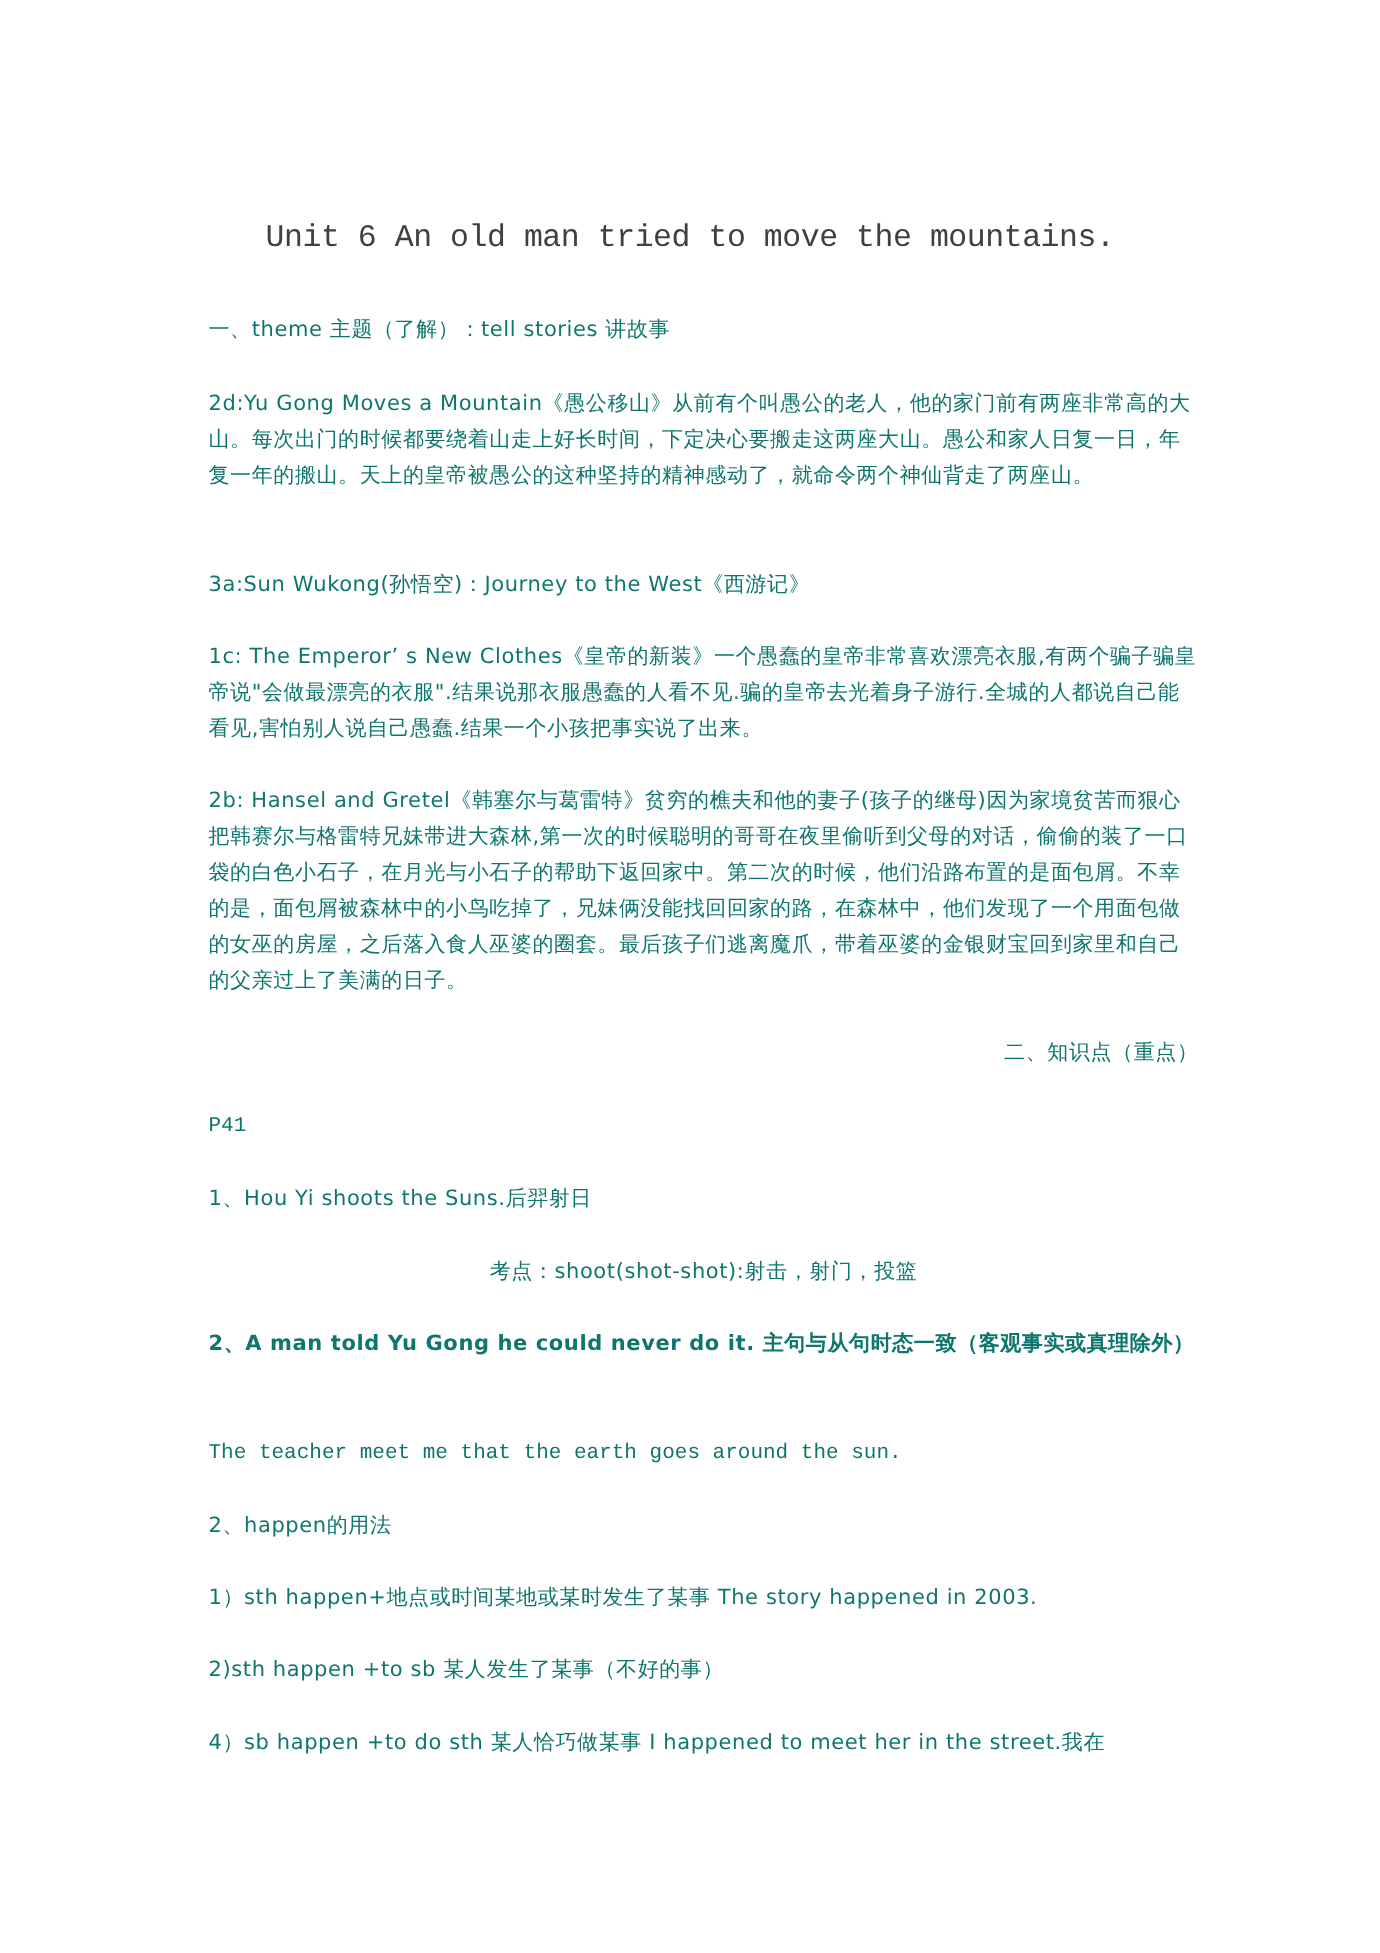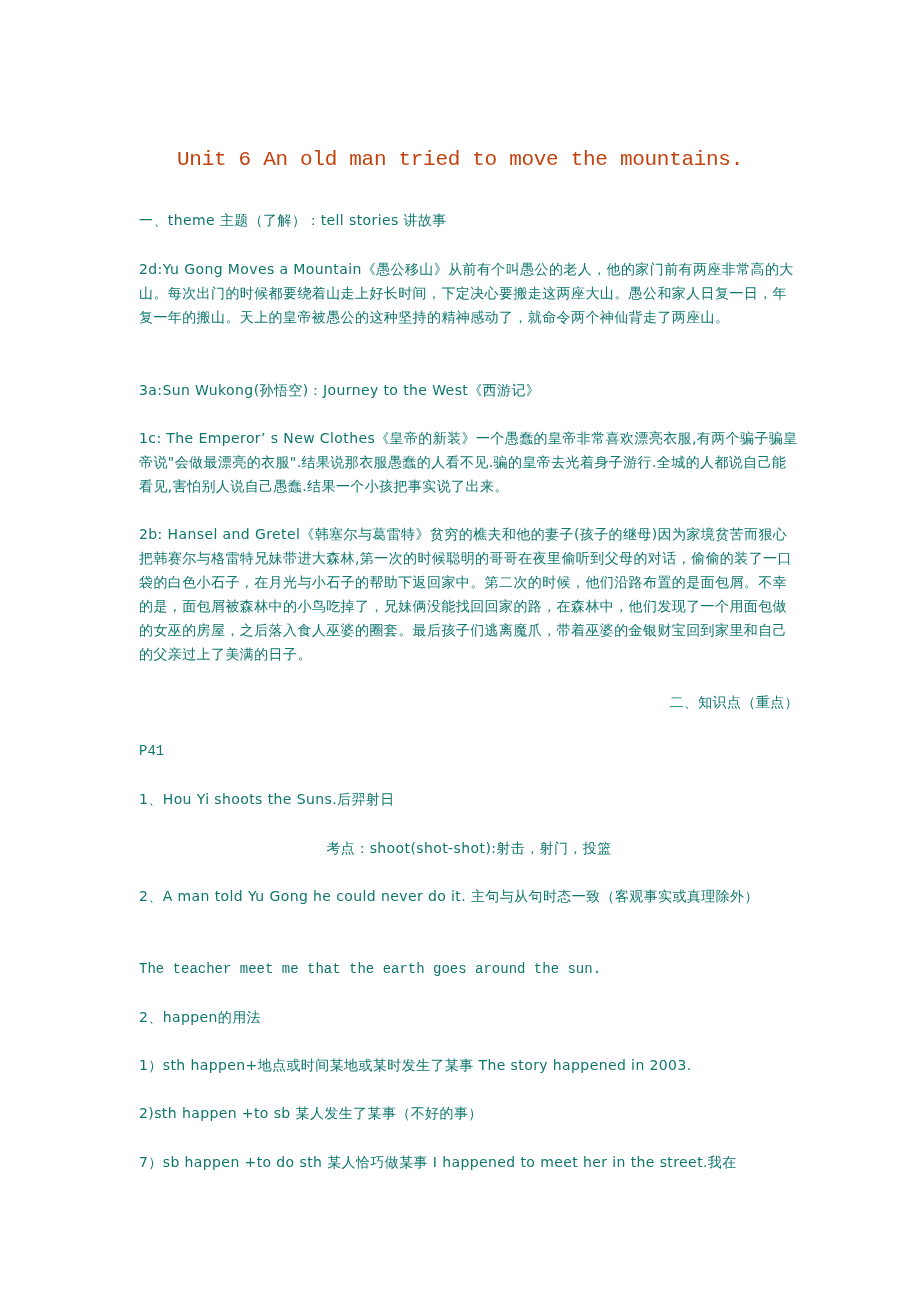--- a/index.html
+++ b/index.html
@@ -1,21 +1,21 @@
 <!DOCTYPE html>
 <html><head>
 <meta charset="utf-8">
 <style>
   html, body { margin: 0; padding: 0; background: #ffffff; }
   body { width: 920px; height: 1302px; position: relative; overflow: hidden; }
   .page { position: absolute; left: 0; top: 0; width: 920px; height: 1302px; background: #fff; }
   .title {
     position: absolute; left: 0; top: 146px; width: 920px; text-align: center;
     font-family: "Liberation Mono", "DejaVu Sans Mono", monospace;
-    font-size: 21px; color: #c2410c; line-height: 28px; letter-spacing: -0.3px;
+    font-size: 21px; color: #404040; line-height: 28px; letter-spacing: -0.3px;
   }
   .p {
     position: absolute; left: 139px; width: 660px;
     font-family: "Liberation Mono", "DejaVu Sans Mono", monospace;
     font-size: 14px; color: #0f766e; line-height: 24px; white-space: pre-wrap;
     word-break: break-all;
   }
   .p.cjk { font-family: "DejaVu Sans", "Liberation Sans", sans-serif; letter-spacing: 0.4px; }
 </style>
 </head>
@@ -26,19 +26,19 @@
 
   <div class="p cjk" style="top:208px;">一、theme 主题（了解）：tell stories 讲故事</div>
   <div class="p cjk" style="top:257px;">2d:Yu Gong Moves a Mountain《愚公移山》从前有个叫愚公的老人，他的家门前有两座非常高的大山。每次出门的时候都要绕着山走上好长时间，下定决心要搬走这两座大山。愚公和家人日复一日，年复一年的搬山。天上的皇帝被愚公的这种坚持的精神感动了，就命令两个神仙背走了两座山。</div>
   <div class="p cjk" style="top:378px;">3a:Sun Wukong(孙悟空)：Journey to the West《西游记》</div>
   <div class="p cjk" style="top:426px;">1c: The Emperor’ s New Clothes《皇帝的新装》一个愚蠢的皇帝非常喜欢漂亮衣服,有两个骗子骗皇帝说"会做最漂亮的衣服".结果说那衣服愚蠢的人看不见.骗的皇帝去光着身子游行.全城的人都说自己能看见,害怕别人说自己愚蠢.结果一个小孩把事实说了出来。</div>
   <div class="p cjk" style="top:522px;">2b: Hansel and Gretel《韩塞尔与葛雷特》贫穷的樵夫和他的妻子(孩子的继母)因为家境贫苦而狠心把韩赛尔与格雷特兄妹带进大森林,第一次的时候聪明的哥哥在夜里偷听到父母的对话，偷偷的装了一口袋的白色小石子，在月光与小石子的帮助下返回家中。第二次的时候，他们沿路布置的是面包屑。不幸的是，面包屑被森林中的小鸟吃掉了，兄妹俩没能找回回家的路，在森林中，他们发现了一个用面包做的女巫的房屋，之后落入食人巫婆的圈套。最后孩子们逃离魔爪，带着巫婆的金银财宝回到家里和自己的父亲过上了美满的日子。</div>
   <div class="p cjk" style="top:690px;text-align:right;">二、知识点（重点）</div>
   <div class="p" style="top:739px;">P41</div>
   <div class="p cjk" style="top:787px;">1、Hou Yi shoots the Suns.后羿射日</div>
   <div class="p cjk" style="top:836px;text-align:center;">考点：shoot(shot-shot):射击，射门，投篮</div>
-  <div class="p cjk" style="top:884px;">2、A man told Yu Gong he could never do it. 主句与从句时态一致（客观事实或真理除外）</div>
+  <div class="p cjk" style="top:884px;font-weight:bold;">2、A man told Yu Gong he could never do it. 主句与从句时态一致（客观事实或真理除外）</div>
   <div class="p" style="top:957px;">The teacher meet me that the earth goes around the sun.</div>
   <div class="p cjk" style="top:1005px;">2、happen的用法</div>
   <div class="p cjk" style="top:1053px;">1）sth happen+地点或时间某地或某时发生了某事 The story happened in 2003.</div>
   <div class="p cjk" style="top:1101px;">2)sth happen +to sb 某人发生了某事（不好的事）</div>
-  <div class="p cjk" style="top:1150px;">7）sb happen +to do sth 某人恰巧做某事 I happened to meet her in the street.我在</div>
+  <div class="p cjk" style="top:1150px;">4）sb happen +to do sth 某人恰巧做某事 I happened to meet her in the street.我在</div>
 </div>
 
 </body></html>

